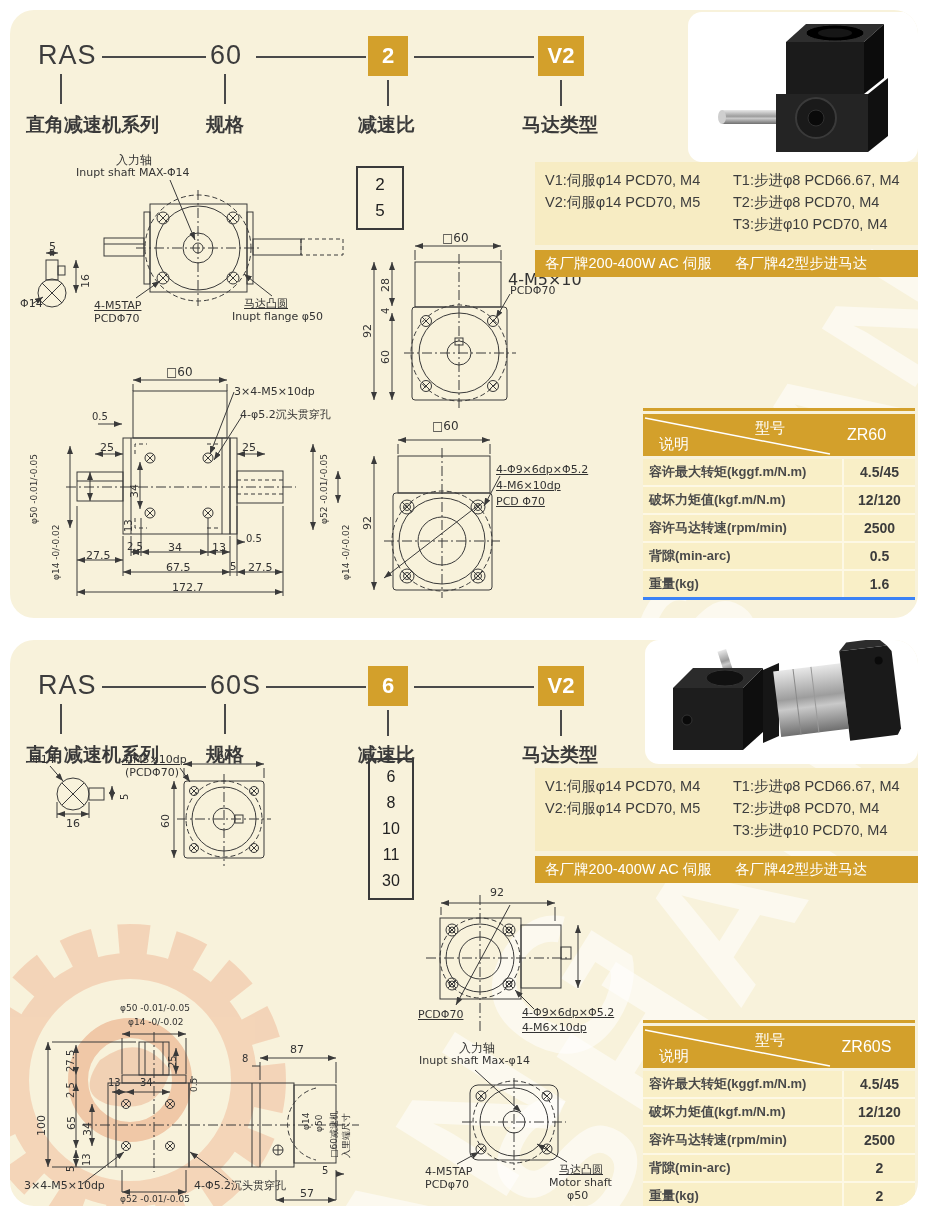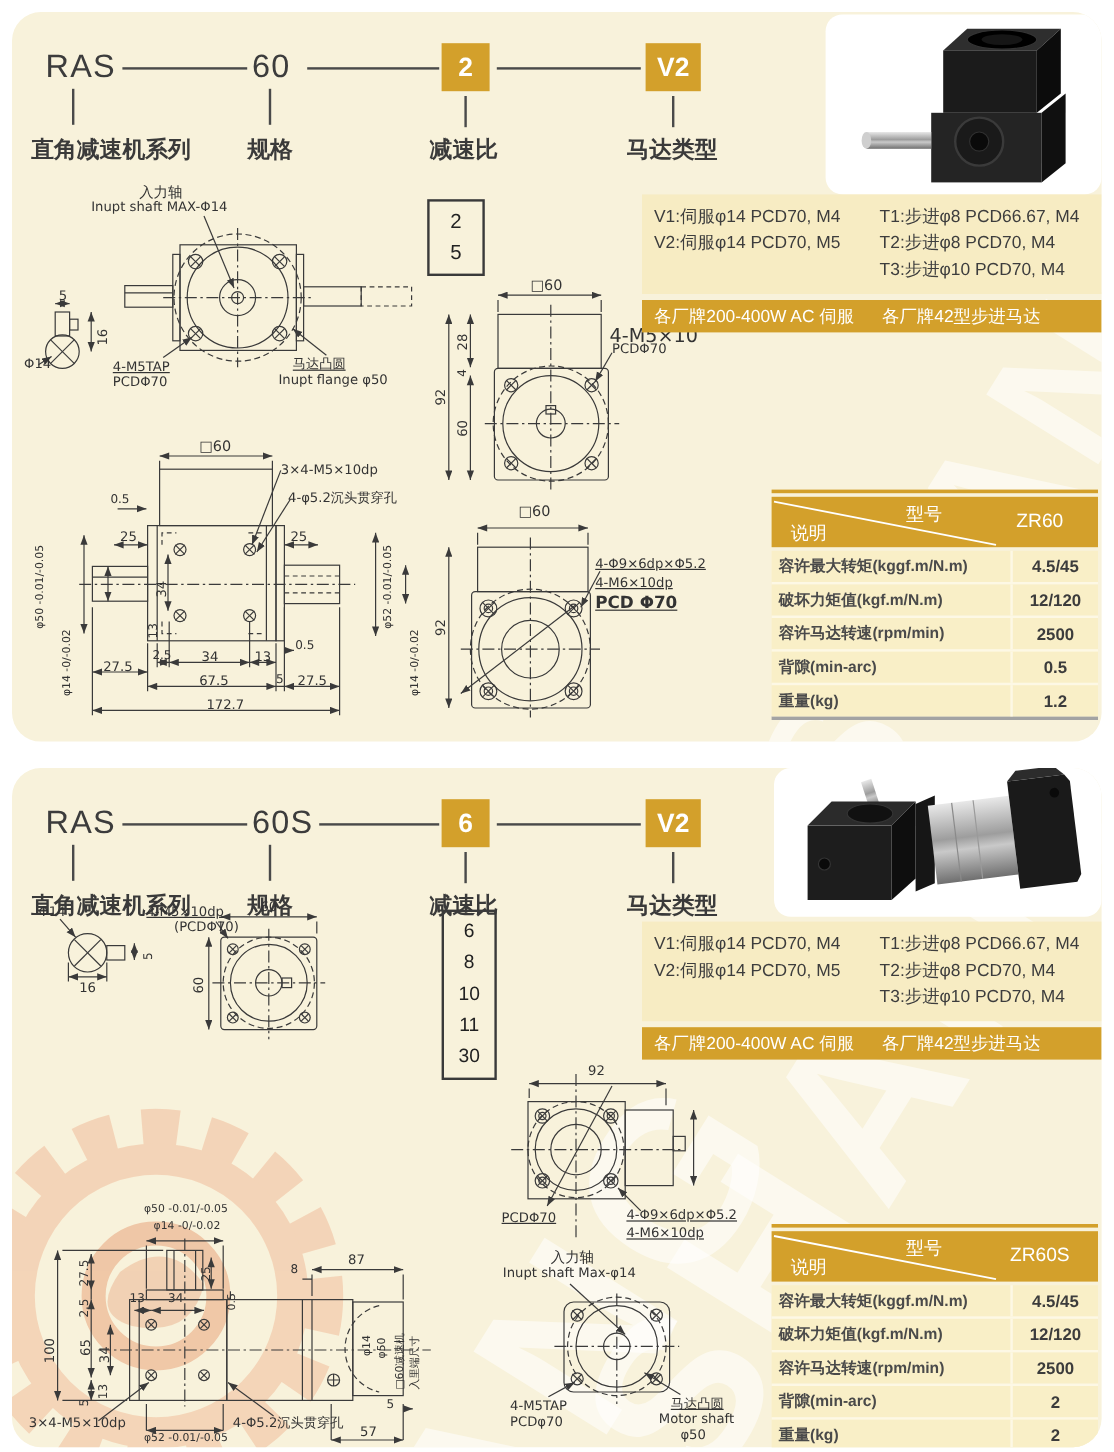--- a/index.html
+++ b/index.html
@@ -24,21 +24,21 @@
   .draw svg{position:absolute;left:0;top:0}
   .dim{position:absolute;font-family:"DejaVu Sans",sans-serif;font-size:11px;color:#333;
        white-space:pre;transform-origin:left top;line-height:1;z-index:2}
   .mot{position:absolute;width:383px;z-index:1}
   .mot .opts{background:#f7ecc3;display:flex;padding:9px 6px 11px 10px}
   .mot .col{display:flex;flex-direction:column;gap:3px;font-size:14.5px;color:#3d3d3d;white-space:nowrap}
   .mot .col.v{width:188px}
   .mot .bar{margin-top:5px;background:#d3a02b;color:#fff;font-size:14.5px;display:flex;
             padding:4px 0 4px 10px;white-space:nowrap}
   .mot .bar span:first-child{width:190px}
-  .spec{position:absolute;width:272px;z-index:2;border-top:3px solid #d3a02b;border-bottom:3px solid #a3a3a3;
+  .spec{position:absolute;width:272px;z-index:2;border-top:3px solid #d3a02b;border-bottom:3px solid #3b82f6;
         padding-top:3px;background:#f8f2db}
   .spec .thead{position:relative;height:42px;background:#d3a02b;color:#fff}
   .spec .h-model{position:absolute;left:112px;top:5px;font-size:15px}
   .spec .h-desc{position:absolute;left:16px;top:21px;font-size:15px}
   .spec .h-col{position:absolute;left:187px;width:73px;text-align:center;top:12px;font-size:16px}
   .spec .rows{margin-top:3px}
   .spec .trow{display:flex;height:26px;background:#f9efc7;border-top:2px solid #fdf8e5;align-items:center}
   .spec .trow:first-child{border-top:none}
   .spec .tl{flex:1;padding-left:6px;font-size:13px;font-weight:bold;color:#4a4a4a;white-space:nowrap}
   .spec .tv{width:71px;align-self:stretch;display:flex;align-items:center;justify-content:center;
@@ -317,21 +317,21 @@
           <line x1="113" y1="153" x2="123" y2="163"></line>
           <line x1="123" y1="153" x2="113" y2="163"></line>
       <line x1="120" y1="86" x2="24" y2="160" marker-end="url(#ae)"></line>
       <line x1="140" y1="58" x2="124" y2="88" marker-end="url(#ae)"></line>
     </g>
       </svg>
   <span class="dim" style="left: 72px; top: 2px; font-size: 12px;">□60</span>
       <span class="dim" style="left: 2px; top: 112px; font-size: 11px; transform: rotate(-90deg);">92</span>
       <span class="dim" style="left: 136px; top: 46px; font-size: 11px; text-decoration: underline;">4-Φ9×6dp×Φ5.2</span>
       <span class="dim" style="left: 136px; top: 62px; font-size: 11px; text-decoration: underline;">4-M6×10dp</span>
-      <span class="dim" style="left: 136px; top: 78px; font-size: 14px; text-decoration: underline; font-weight: bold;">PCD Φ70</span>
+      <span class="dim" style="left: 136px; top: 78px; font-size: 11px; text-decoration: underline;">PCD Φ70</span>
     </div>
 
   <div class="mot" style="left:525px;top:152px">
     <div class="opts">
       <div class="col v">
         <span>V1:伺服φ14 PCD70, M4</span>
         <span>V2:伺服φ14 PCD70, M5</span>
       </div>
       <div class="col">
         <span>T1:步进φ8 PCD66.67, M4</span>
@@ -366,21 +366,21 @@
       <div class="trow">
           <span class="tl">容许马达转速(rpm/min)</span>
           <span class="tv">2500</span>
         </div>
       <div class="trow">
           <span class="tl">背隙(min-arc)</span>
           <span class="tv">0.5</span>
         </div>
       <div class="trow">
           <span class="tl">重量(kg)</span>
-          <span class="tv">1.2</span>
+          <span class="tv">1.6</span>
         </div>
     </div>
   </div>
 </section>
 
 <section class="panel" id="panel2">
   <svg class="wm" style="left:-60px;top:270px" width="440" height="320">
     <g opacity="0.5">
       <circle cx="180" cy="170" r="140" fill="none" stroke="#f0b896" stroke-width="32" stroke-dasharray="30 24"></circle>
       <circle cx="180" cy="170" r="114" fill="none" stroke="#f0b896" stroke-width="26"></circle>
@@ -473,21 +473,21 @@
           <line x1="135" y1="40" x2="129" y2="46"></line>
       <circle cx="72" cy="100" r="4.5"></circle>
           <line x1="69" y1="97" x2="75" y2="103"></line>
           <line x1="75" y1="97" x2="69" y2="103"></line>
       <circle cx="132" cy="100" r="4.5"></circle>
           <line x1="129" y1="97" x2="135" y2="103"></line>
           <line x1="135" y1="97" x2="129" y2="103"></line>
     </g>
       </svg>
   <span class="dim" style="left: 0px; top: 6px; font-size: 11px; text-decoration: underline;">4-M5×10dp</span>
-      <span class="dim" style="left: 3px; top: 19px; font-size: 11px; margin-left: 20px;">(PCDΦ70)</span>
+      <span class="dim" style="left: 3px; top: 19px; font-size: 11px;">(PCDΦ70)</span>
       <span class="dim" style="left: 95px; top: 2px; font-size: 11px;">60</span>
       <span class="dim" style="left: 38px; top: 80px; font-size: 11px; transform: rotate(-90deg);">60</span>
     </div>
 
   <div class="rbox" style="left:358px;top:118px;width:42px;height:138px;font-size:16px">
     <span>6</span>
     <span>8</span>
     <span>10</span>
     <span>11</span>
     <span>30</span>

